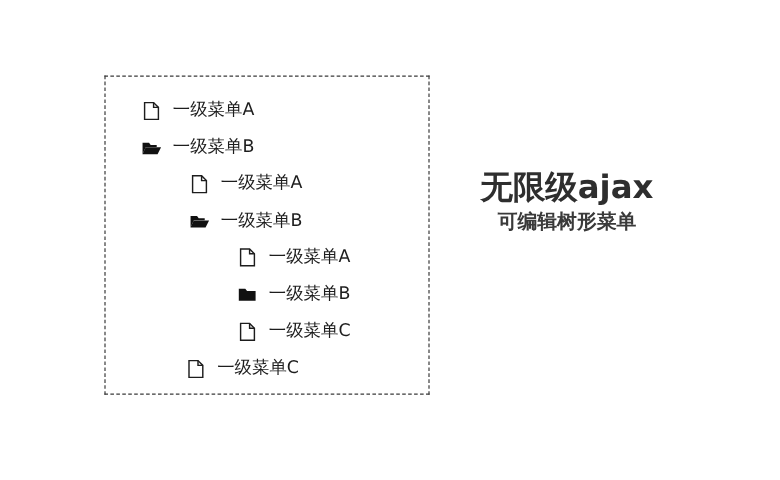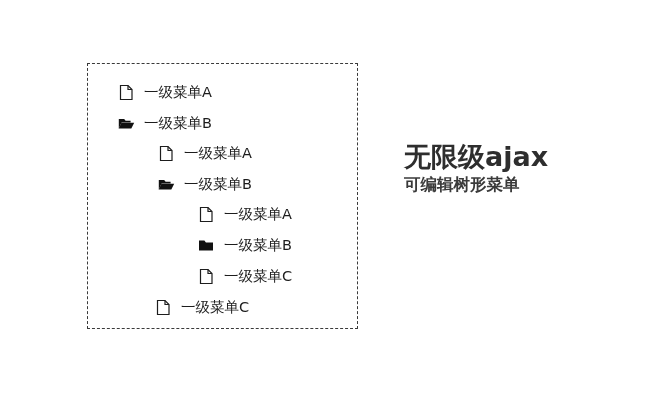--- a/index.html
+++ b/index.html
@@ -66,24 +66,24 @@
 
   
   .lvl0 { padding-left: 30px; }
   .lvl1 { padding-left: 70px; }
   .lvl2 { padding-left: 110px; }
   .lvl0b { padding-left: 67px; }
 
   
   #caption {
     position: absolute;
-    left: 404px;
+    left: 380px;
     top: 140px;
     width: 185px;
-    text-align: left;
+    text-align: center;
   }
   #caption-title {
     font-family: "DejaVu Sans", "Liberation Sans", sans-serif;
     font-size: 27px;
     font-weight: bold;
     color: #2e2e2e;
     line-height: 34px;
     letter-spacing: 0px;
     white-space: nowrap;
   }

